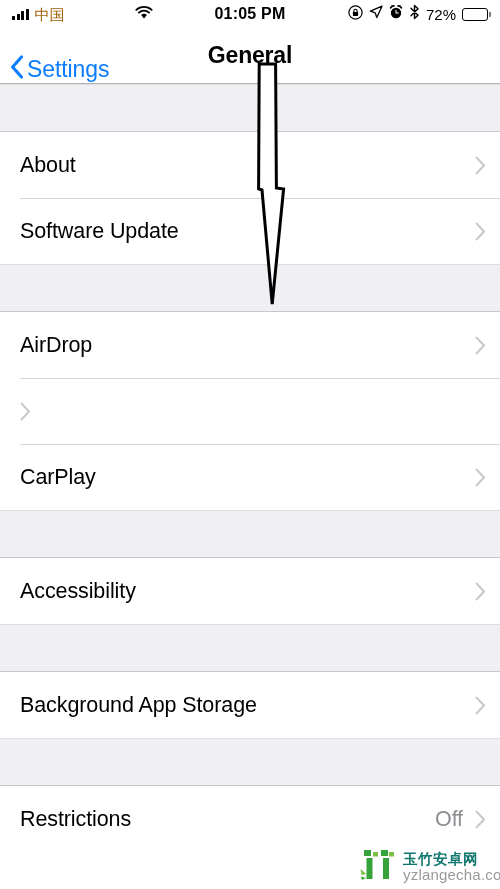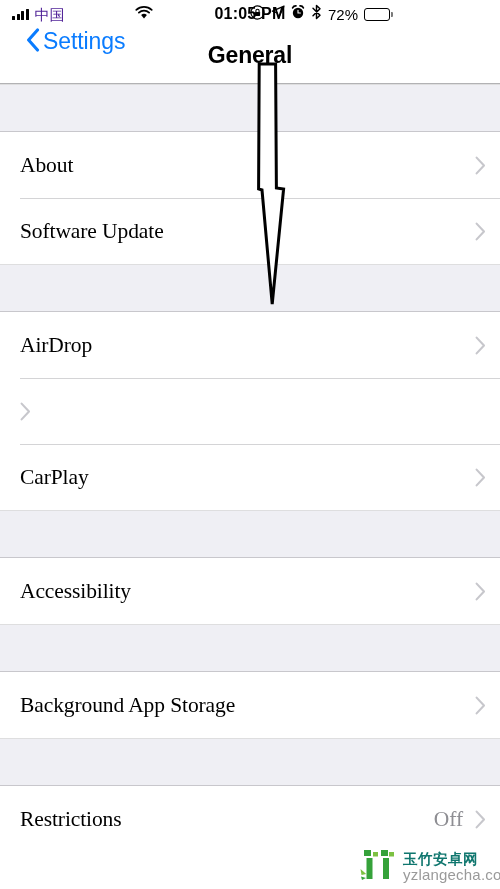--- a/index.html
+++ b/index.html
@@ -48,41 +48,42 @@
     font-size: 16px;
     font-weight: bold;
     color: #000;
     letter-spacing: 0.2px;
   }
   .status-right {
     display: flex;
     align-items: center;
     gap: 6px;
     flex: 1 1 0;
+    justify-content: flex-end;
     z-index: 2;
   }
   .signal-bars {
     display: flex;
     align-items: flex-end;
     gap: 1.5px;
     height: 12px;
   }
   .signal-bars i {
     display: block;
     width: 3px;
     background: #000;
     border-radius: 0.5px;
   }
   .signal-bars i:nth-child(1) { height: 4px; }
   .signal-bars i:nth-child(2) { height: 6.5px; }
   .signal-bars i:nth-child(3) { height: 9px; }
   .signal-bars i:nth-child(4) { height: 11.5px; }
   .carrier {
     font-size: 15px;
-    color: #4c1d95;
+    color: #a16207;
     font-weight: 500;
     line-height: 1;
   }
   .redact-blob {
     width: 58px;
     height: 18px;
     background: #ffffff;
     border-radius: 9px;
   }
   .battery-pct {
@@ -118,25 +119,25 @@
   
   .nav-bar {
     position: relative;
     height: 56px;
     background: #ffffff;
     border-bottom: 1px solid #b2b2b4;
     box-sizing: border-box;
   }
   .nav-back {
     position: absolute;
-    left: 26px;
+    left: 10px;
     top: 0;
     height: 55px;
     display: flex;
-    align-items: flex-start;
+    align-items: flex-end;
     gap: 3px;
     cursor: pointer;
   }
   .nav-back-label {
     font-size: 23px;
     color: #0a7cff;
     letter-spacing: -0.1px;
   }
   .nav-title {
     position: absolute;
@@ -161,21 +162,20 @@
     background: #efeff4;
     border-top: 1px solid #dededf;
     border-bottom: 1px solid #c8c7cc;
     box-sizing: border-box;
   }
   .spacer.first { height: 48px; }
   .spacer.mid { height: 48px; }
 
   .group {
     background: #14532d;
-    font-family: Liberation Serif, serif;
   }
   .row {
     position: relative;
     height: 66px;
     display: flex;
     align-items: center;
     padding: 0 14px 0 20px;
     box-sizing: border-box;
     background: #ffffff;
     cursor: pointer;

